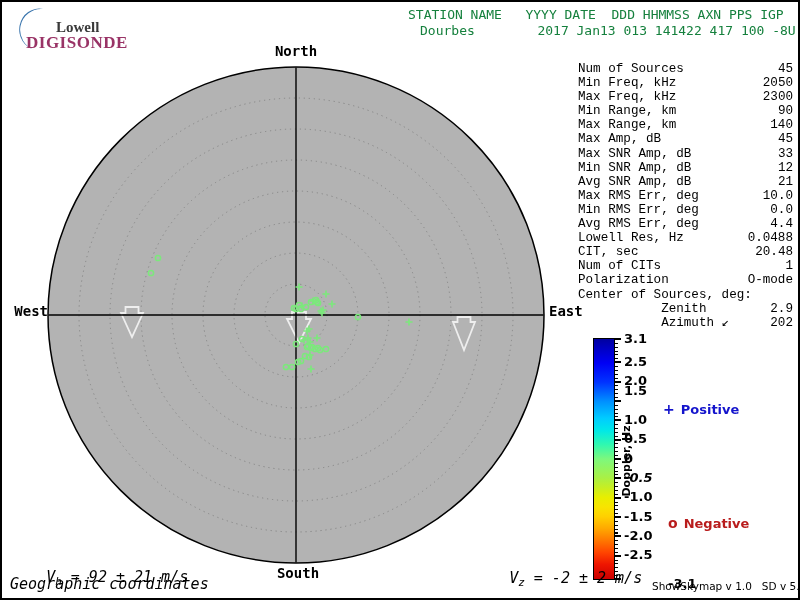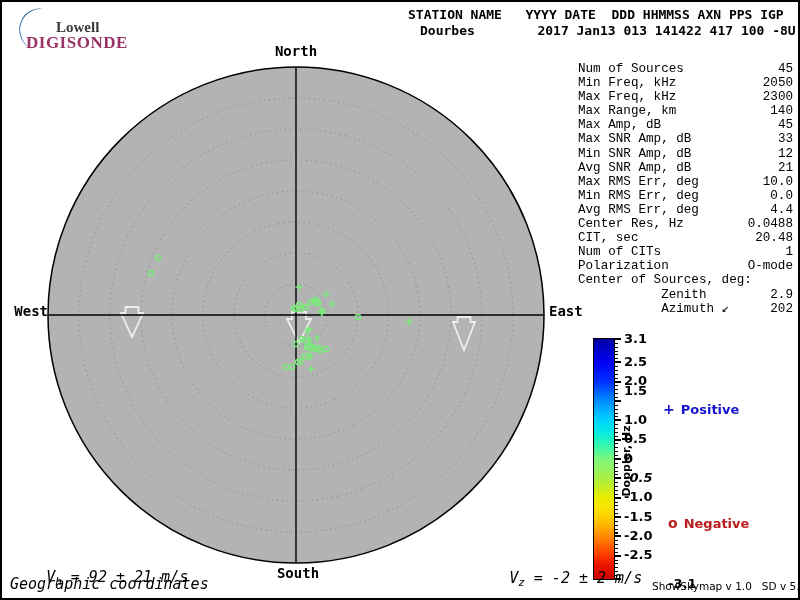--- a/index.html
+++ b/index.html
@@ -3,21 +3,21 @@
 <meta charset="utf-8">
 <style>
   html,body{margin:0;padding:0;background:#fff;}
   .canvas{position:relative;width:796px;height:596px;border:2px solid #000;background:#fff;
           font-family:"DejaVu Sans Mono",monospace;overflow:hidden;}
   .abs{position:absolute;}
   
   .logo-lowell{left:48px;top:15px;font-family:"Liberation Serif",serif;font-size:15px;font-weight:bold;color:#3a3a3a;}
   .logo-digisonde{left:18px;top:29px;font-family:"Liberation Serif",serif;font-size:17px;font-weight:bold;color:#993366;letter-spacing:.5px;}
   
-  .hdr{left:406px;white-space:pre;font-weight:bold;font-size:13px;line-height:16px;color:#000000;}
+  .hdr{left:406px;white-space:pre;font-weight:normal;font-size:13px;line-height:16px;color:#15803d;}
   
   .compass{font-weight:bold;font-size:14px;color:#000;width:60px;text-align:center;}
   
   .stats{left:576px;top:60px;width:215px;font-size:12.6px;font-family:Liberation Mono, monospace;}
   .stat-row{display:flex;justify-content:space-between;line-height:14.1px;height:14.1px;}
   .stat-row span{white-space:pre;}
   
   .cbar{left:591px;top:336px;width:20px;height:240px;border:1px solid #000;}
   .cb-minor{left:613px;top:337px;width:3px;height:240px;
     background:repeating-linear-gradient(to bottom,#000 0,#000 1px,transparent 1px,transparent 3.87px);}
@@ -121,20 +121,24 @@
       </div>
       <div class="stat-row">
         <span>Min Freq, kHz</span>
         <span>2050</span>
       </div>
       <div class="stat-row">
         <span>Max Freq, kHz</span>
         <span>2300</span>
       </div>
       <div class="stat-row">
+        <span>Min Range, km</span>
+        <span>90</span>
+      </div>
+      <div class="stat-row">
         <span>Max Range, km</span>
         <span>140</span>
       </div>
       <div class="stat-row">
         <span>Max Amp, dB</span>
         <span>45</span>
       </div>
       <div class="stat-row">
         <span>Max SNR Amp, dB</span>
         <span>33</span>
@@ -153,21 +157,21 @@
       </div>
       <div class="stat-row">
         <span>Min RMS Err, deg</span>
         <span>0.0</span>
       </div>
       <div class="stat-row">
         <span>Avg RMS Err, deg</span>
         <span>4.4</span>
       </div>
       <div class="stat-row">
-        <span>Center Res, Hz</span>
+        <span>Lowell Res, Hz</span>
         <span>0.0488</span>
       </div>
       <div class="stat-row">
         <span>CIT, sec</span>
         <span>20.48</span>
       </div>
       <div class="stat-row">
         <span>Num of CITs</span>
         <span>1</span>
       </div>

